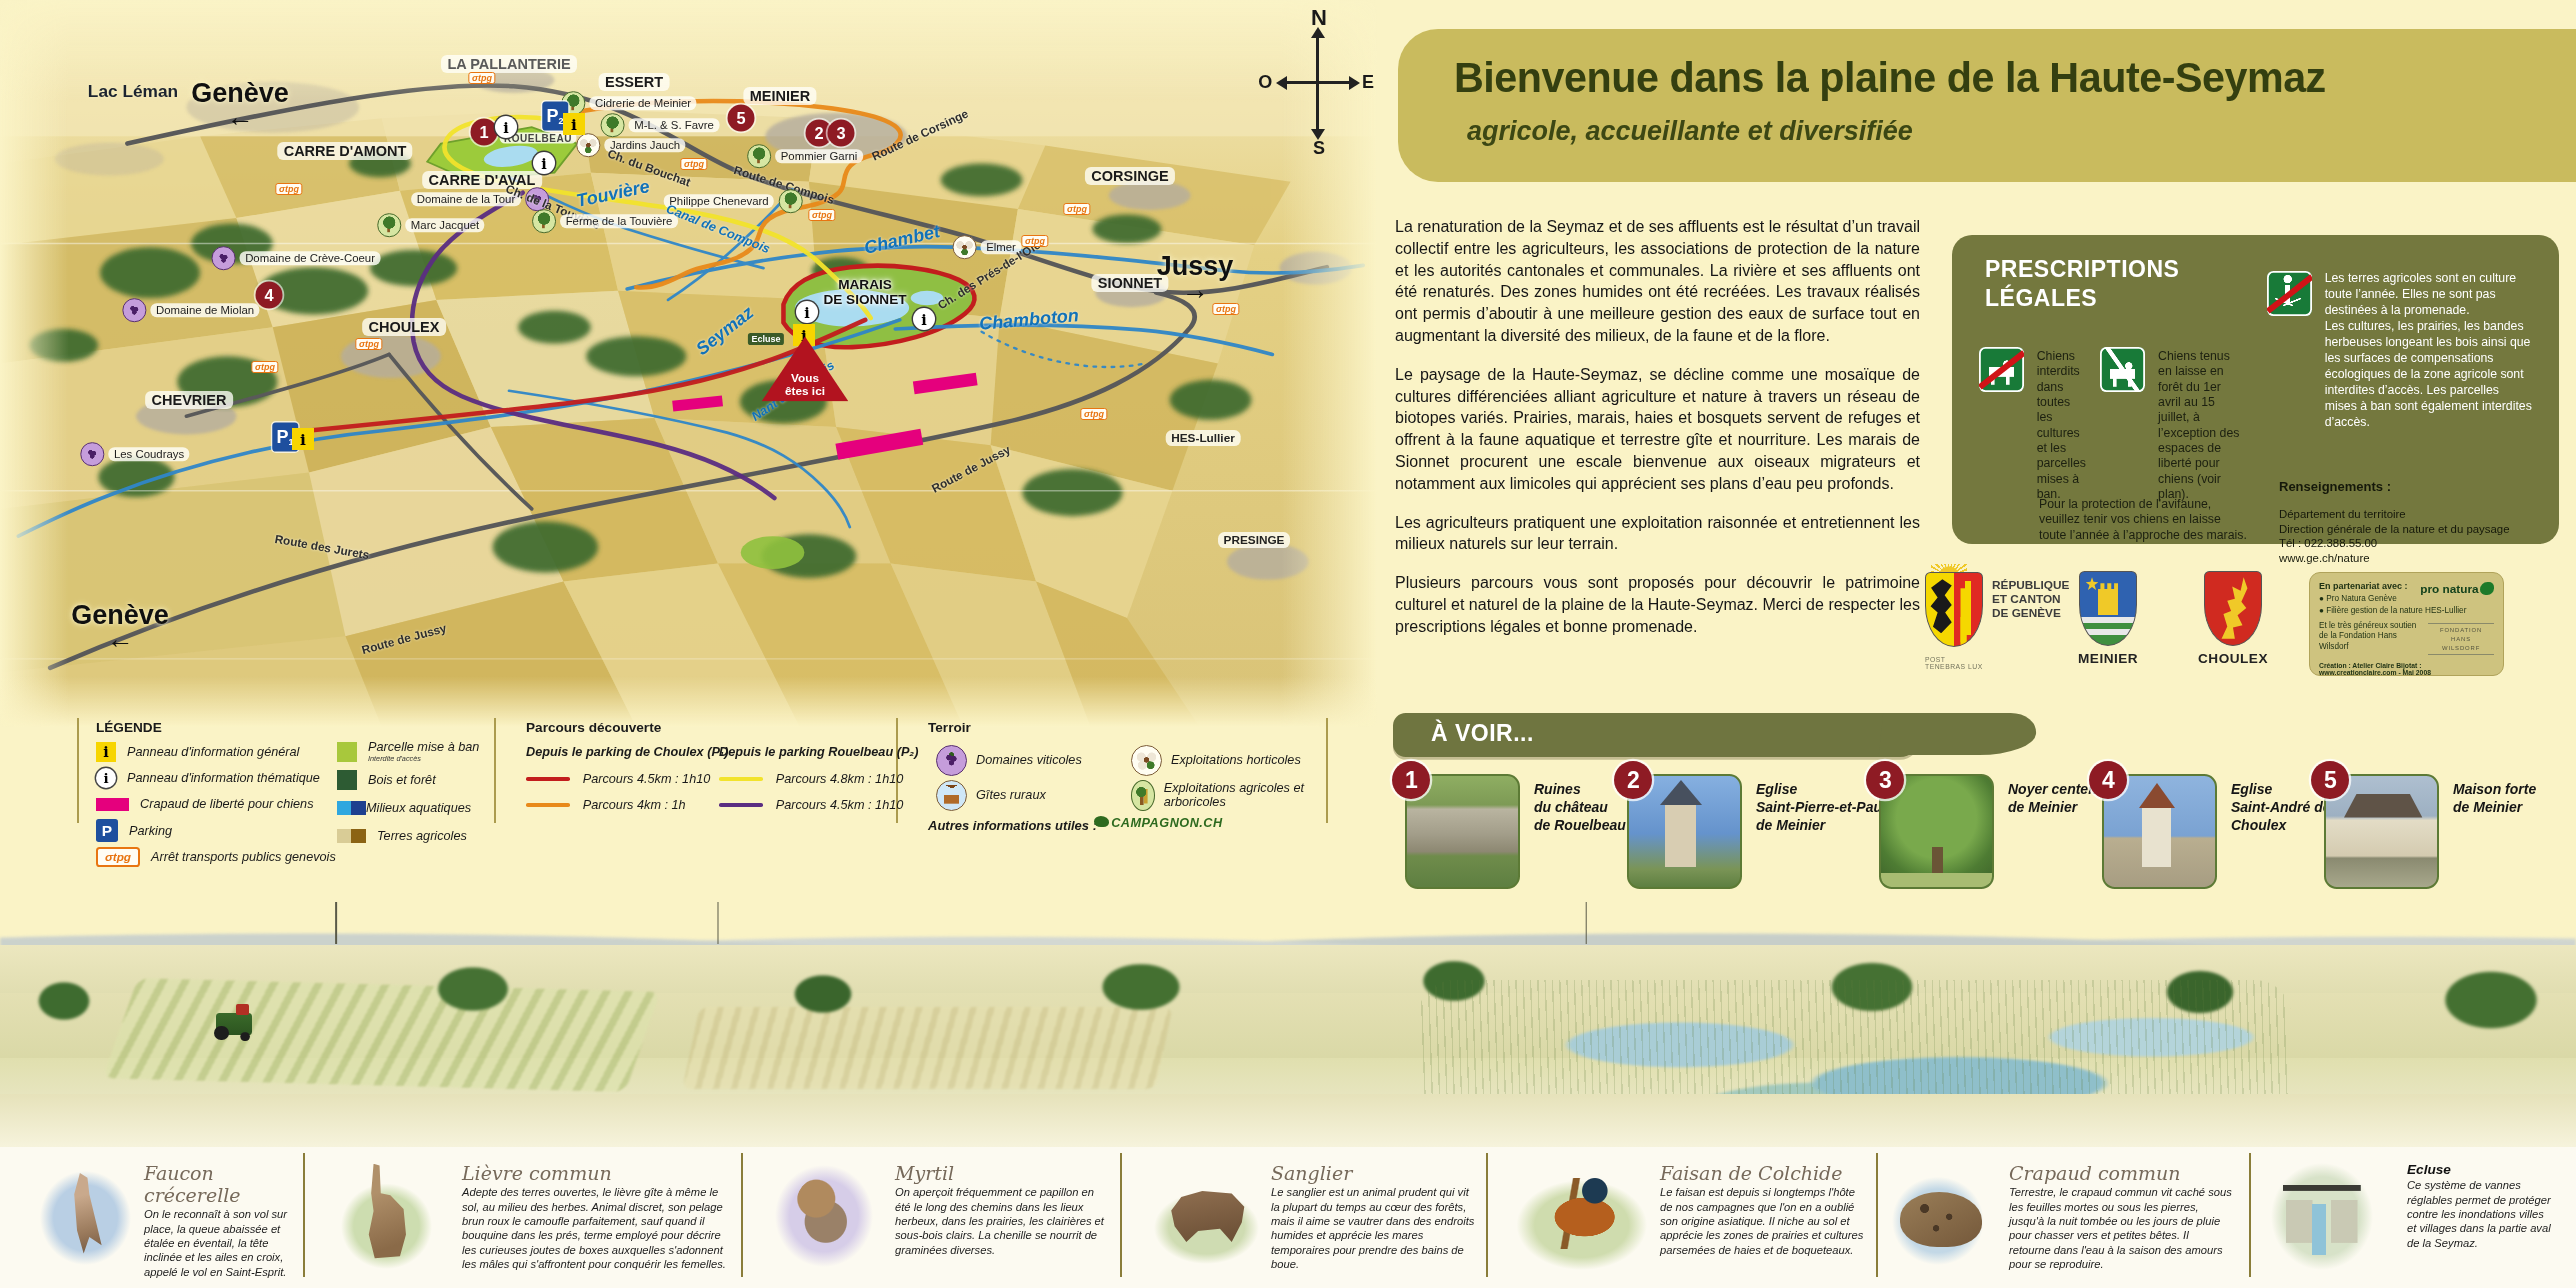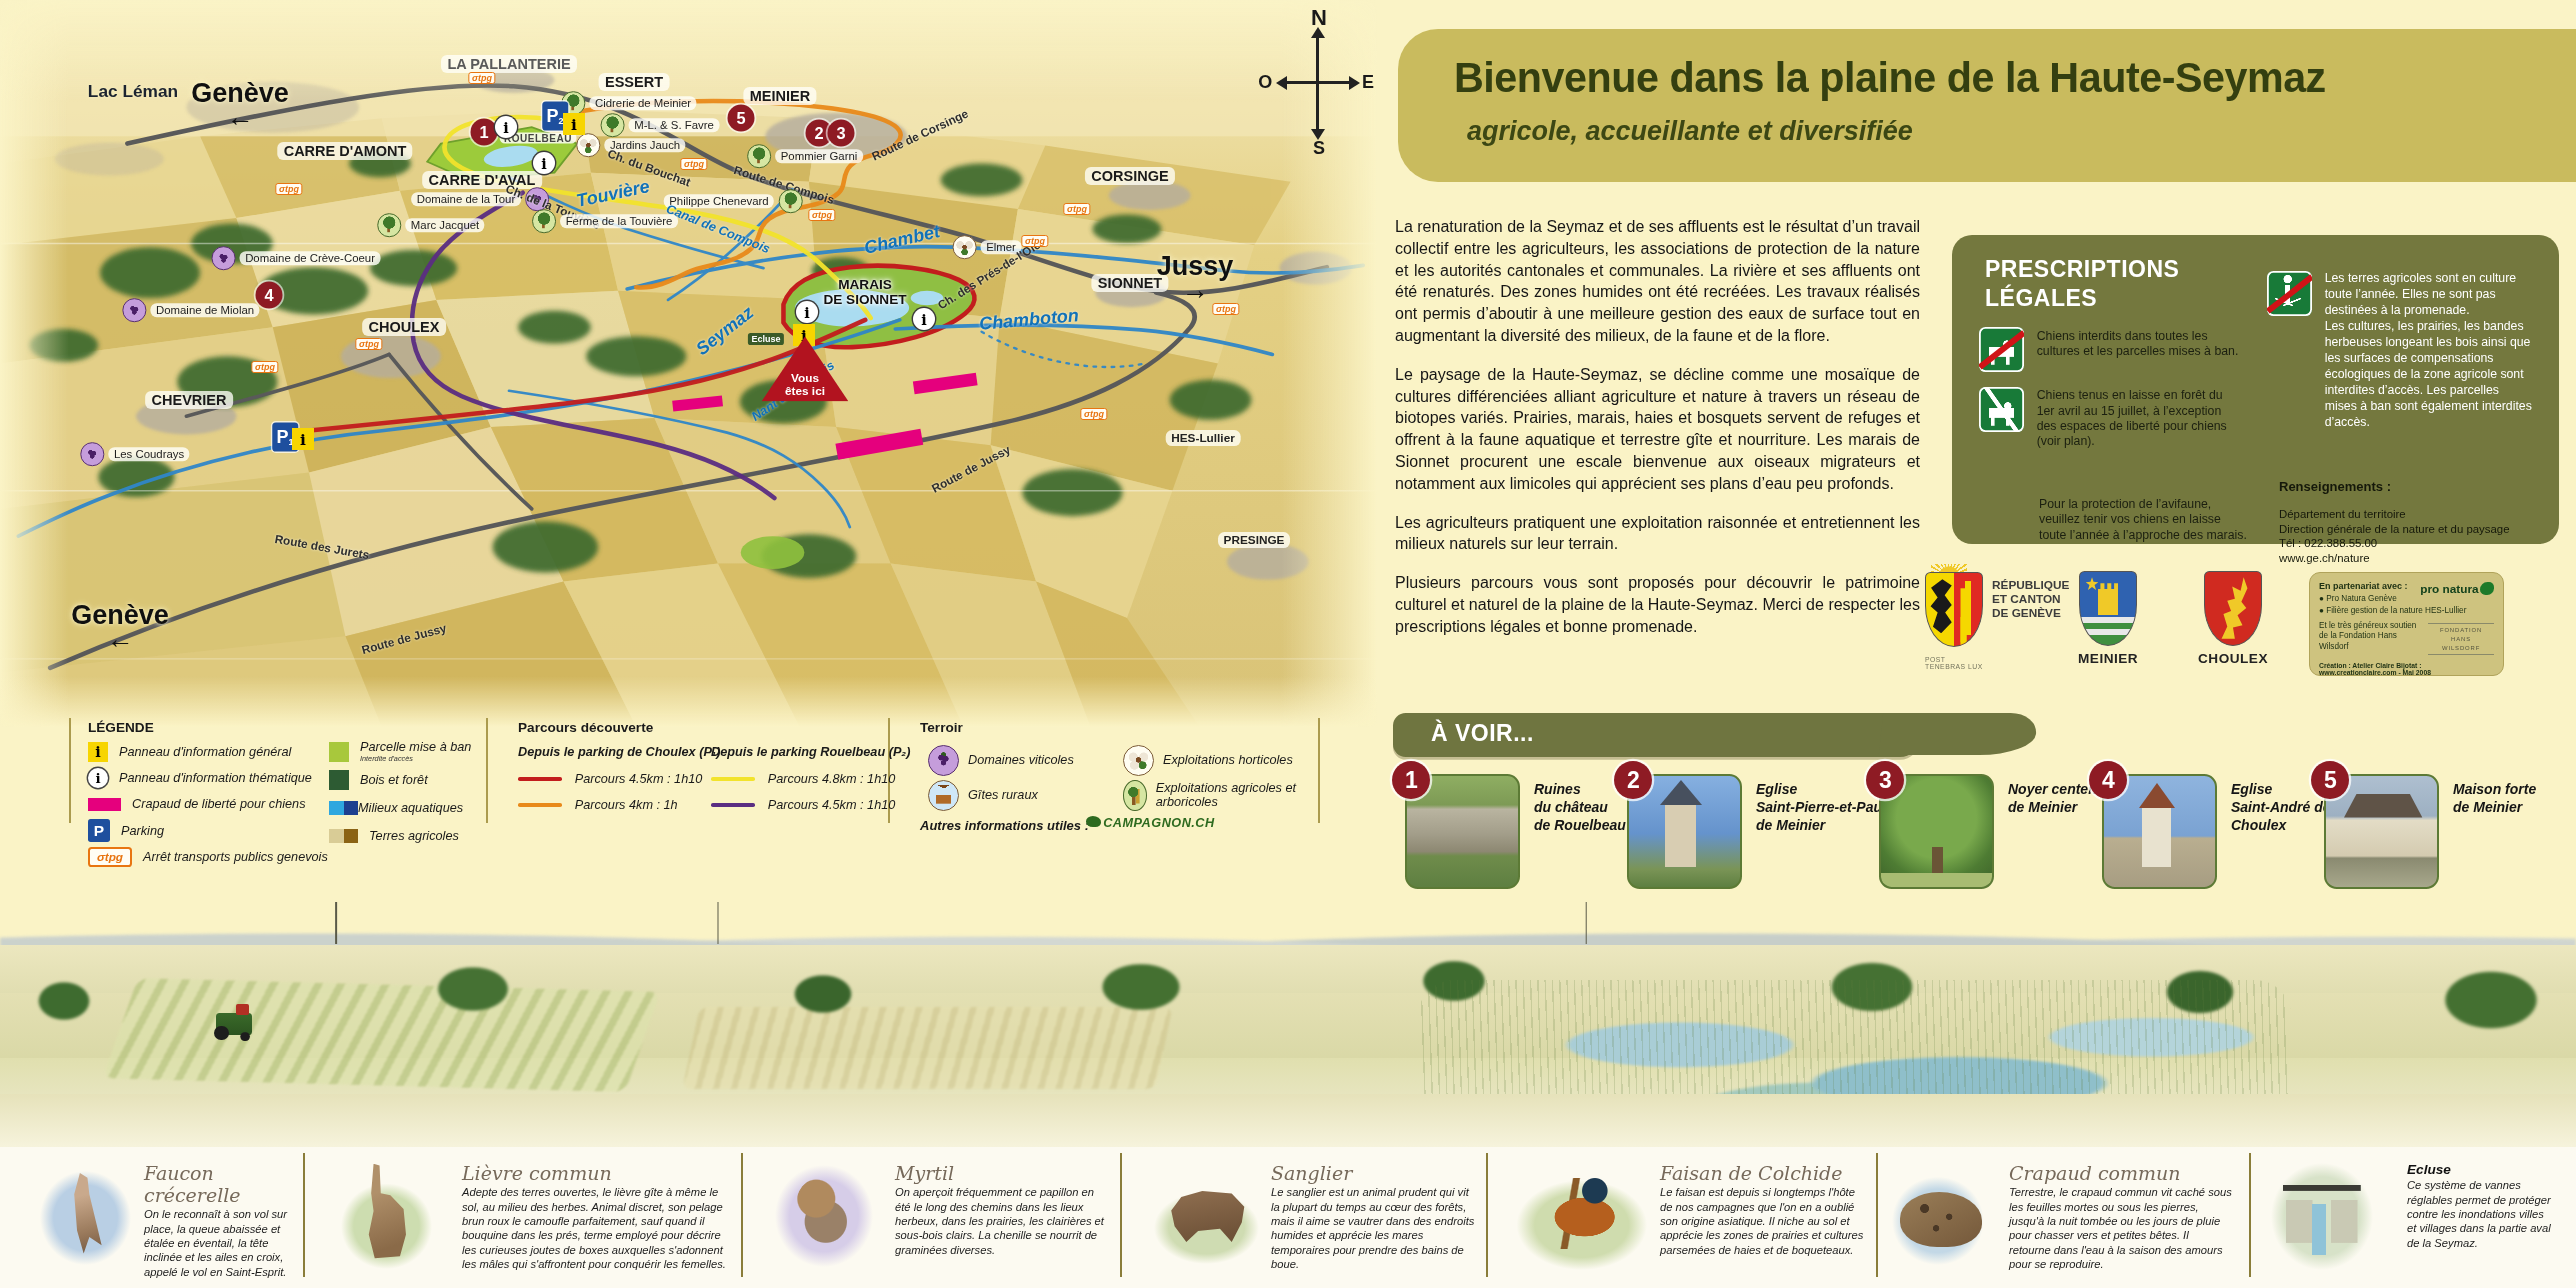--- a/index.html
+++ b/index.html
@@ -66,21 +66,21 @@
   .banner-title{position:absolute;left:56px;top:23.6px;font-size:43px;font-weight:bold;color:#343f10;transform:scaleX(.96);transform-origin:left;letter-spacing:-0.5px;}
   .banner-sub{position:absolute;left:69px;top:87px;font-size:27px;font-style:italic;font-weight:bold;color:#3c4714;}
 
   
   .intro{position:absolute;left:1395px;top:216px;width:525px;color:#161616;font-size:16px;line-height:1.36;text-align:justify;}
   .intro p{margin:0 0 17.3px 0;}
 
   
   .presc{position:absolute;left:1952px;top:235px;width:607px;height:309px;background:#74783e;border-radius:20px;color:#20240e;}
   .presc-title{position:absolute;left:33px;top:20px;font-size:23px;font-weight:bold;color:#fff;line-height:1.25;letter-spacing:0.5px;white-space:pre-line;}
-  .presc-items{position:absolute;left:27px;top:92px;width:264px;display:flex;flex-direction:column;gap:14.5px;}
+  .presc-items{position:absolute;left:27px;top:112px;width:264px;display:flex;flex-direction:row;gap:14.5px;}
   .presc-item{display:flex;gap:12.7px;align-items:flex-start;}
   .presc-item .ptxt{font-size:12.3px;line-height:1.25;color:#1c2010;padding-top:1.8px;}
   .presc-note{position:absolute;left:87px;top:262px;width:209px;font-size:12.3px;line-height:1.25;color:#1c2010;}
   .picto{flex:0 0 auto;width:45px;height:45px;border-radius:6.4px;background:#187a38;box-shadow:0 0 0 1.8px #fff inset;position:relative;overflow:hidden;}
   .picto::before{content:"";position:absolute;inset:0;}
   .picto-dogban::before{background:
       radial-gradient(circle at 62% 38%,#fff 0 9%,transparent 10%),
       linear-gradient(#fff 0 0) 50% 58%/56% 22% no-repeat,
       linear-gradient(#fff 0 0) 30% 80%/8% 24% no-repeat,
       linear-gradient(#fff 0 0) 66% 80%/8% 24% no-repeat;}
@@ -125,21 +125,21 @@
   .pb-head{font-size:9px;font-weight:bold;margin-bottom:3.6px;}
   .pb-line{font-size:8.2px;margin-bottom:2.7px;}
   .pb-row{display:flex;justify-content:space-between;align-items:flex-start;}
   .pronatura{font-size:11.8px;font-weight:bold;color:#14421c;display:flex;align-items:center;gap:1.8px;margin-top:-12.7px;}
   .pronatura::after{content:"";width:13.6px;height:13.6px;background:#1d7a2a;border-radius:60% 40% 55% 45%;display:inline-block;}
   .pb-support{font-size:8.2px;line-height:1.25;white-space:pre-line;margin-top:3.6px;}
   .fondation{font-size:5.9px;letter-spacing:0.9px;color:#55553f;text-align:center;border-top:0.9px solid #8a8a6a;border-bottom:0.9px solid #8a8a6a;padding:1.8px 2.7px;line-height:1.5;margin-top:5.5px;}
   .pb-credit{font-size:6.8px;font-weight:bold;margin-top:6.4px;}
 
   
-  .legend-strip{position:absolute;left:4px;top:716px;width:1377px;height:116px;}
+  .legend-strip{position:absolute;left:12px;top:716px;width:1377px;height:116px;}
   .vrule{position:absolute;top:1.8px;width:2.3px;height:105px;background:#ab9b4e;}
   .sec-title{position:absolute;font-size:13.6px;font-weight:bold;color:#1a1a1a;}
   .lg-label{font-size:12.7px;font-style:italic;color:#1a1a1a;white-space:nowrap;}
   .lg-sub{display:block;font-size:7.3px;font-style:italic;color:#333;margin-top:-0.9px;}
   .lgic{flex:0 0 auto;display:flex;align-items:center;justify-content:center;}
   .lg-i-yellow{width:20px;height:20px;background:#f7d500;}
   .lg-i-yellow::before{content:"i";font-family:"DejaVu Serif",serif;font-weight:bold;font-size:14.5px;color:#000;}
   .lg-i-white{width:20px;height:20px;background:#fff;border-radius:50%;box-shadow:0 0 0 1.4px #444;}
   .lg-i-white::before{content:"i";font-family:"DejaVu Serif",serif;font-weight:bold;font-size:13.6px;color:#000;}
   .lg-sw-dog{width:33px;height:12.7px;background:#e5007d;}

